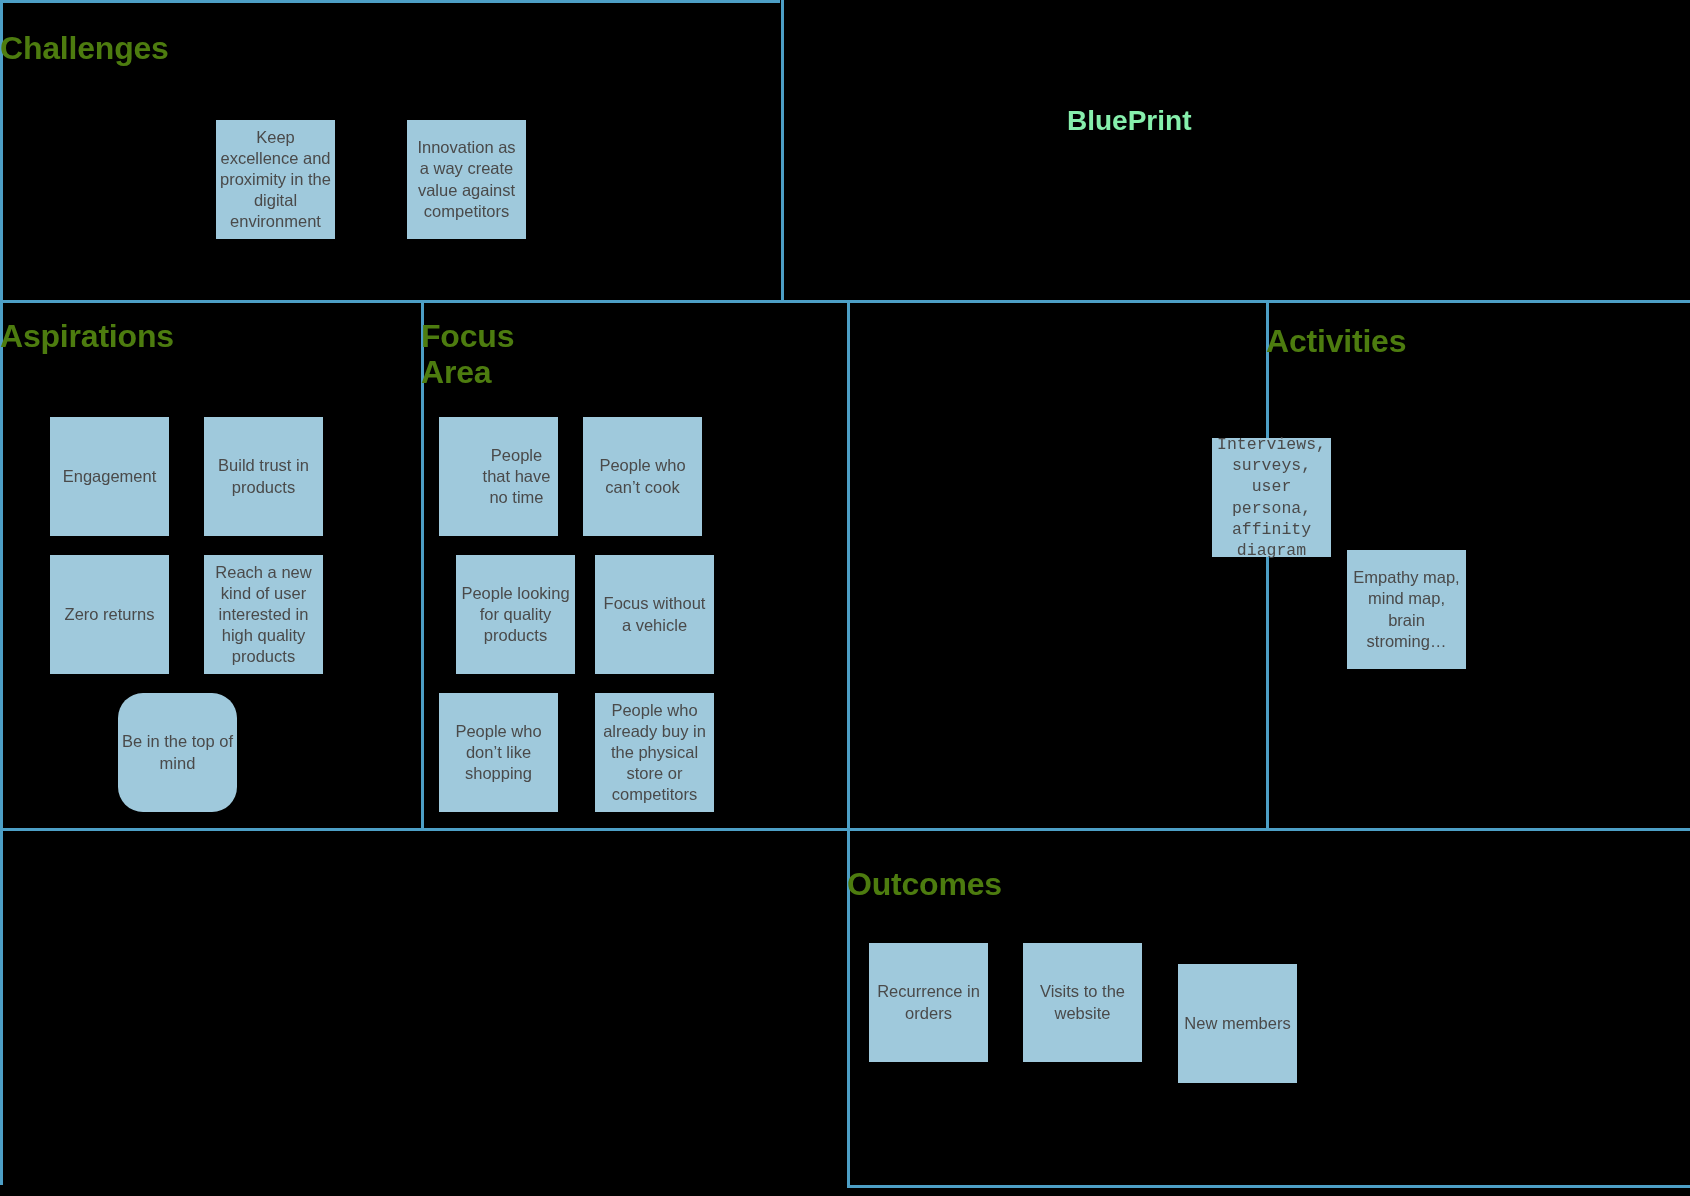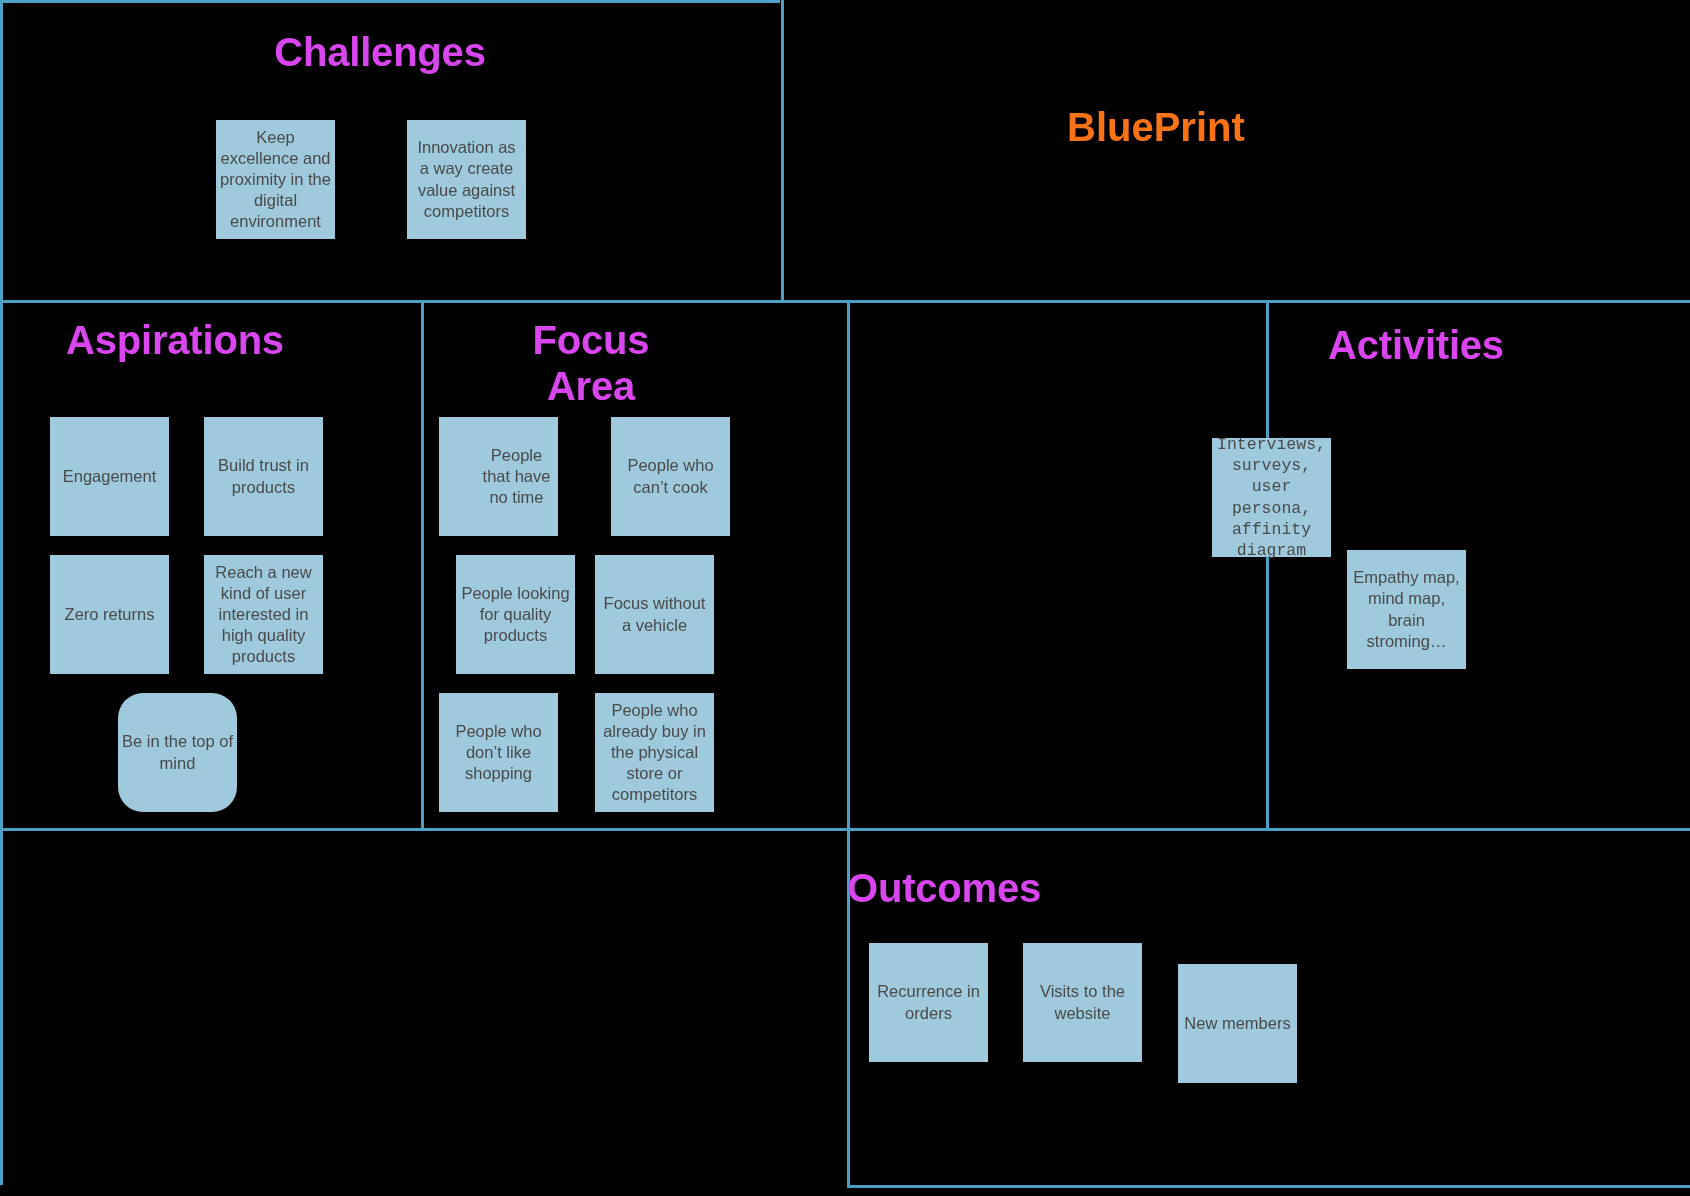--- a/index.html
+++ b/index.html
@@ -33,34 +33,33 @@
 
   
   .panel {
     position: absolute;
     box-sizing: border-box;
   }
 
   .panel-title {
     position: absolute;
     width: 100%;
-    text-align: center;
-    color: #d946ef;
+    color: #4d7c0f;
     font-weight: bold;
-    font-size: 40px;
+    font-size: 32px;
     line-height: 1.14;
     letter-spacing: -0.2px;
     white-space: pre-line;
   }
 
   .brand-title {
     position: absolute;
-    color: #f97316;
+    color: #86efac;
     font-weight: bold;
-    font-size: 40px;
+    font-size: 28px;
     letter-spacing: 0px;
     white-space: nowrap;
   }
 
   
   .card {
     position: absolute;
     box-sizing: border-box;
     background: #9fc9dc;
     color: #4a4a4a;
@@ -124,21 +123,21 @@
     </div>
   </div>
 
   <div class="panel" style="left:421px; top:300px; width:426px; height:528px;">
     <div class="panel-title" style="top:18px; left:0px; width:340px;">Focus
 Area</div>
 
     <div class="card" style="left:18px; top:117px; width:119px; height:119px;padding-left:40px;">
       <span>People that have no time</span>
     </div>
-    <div class="card" style="left:190px; top:117px; width:119px; height:119px;">
+    <div class="card" style="left:162px; top:117px; width:119px; height:119px;">
       <span>People who can’t cook</span>
     </div>
     <div class="card" style="left:18px; top:255px; width:119px; height:119px;margin-left:17px;">
       <span>People looking for quality products</span>
     </div>
     <div class="card" style="left:174px; top:255px; width:119px; height:119px;">
       <span>Focus without a vehicle</span>
     </div>
     <div class="card" style="left:18px; top:393px; width:119px; height:119px;">
       <span>People who don’t like shopping</span>

